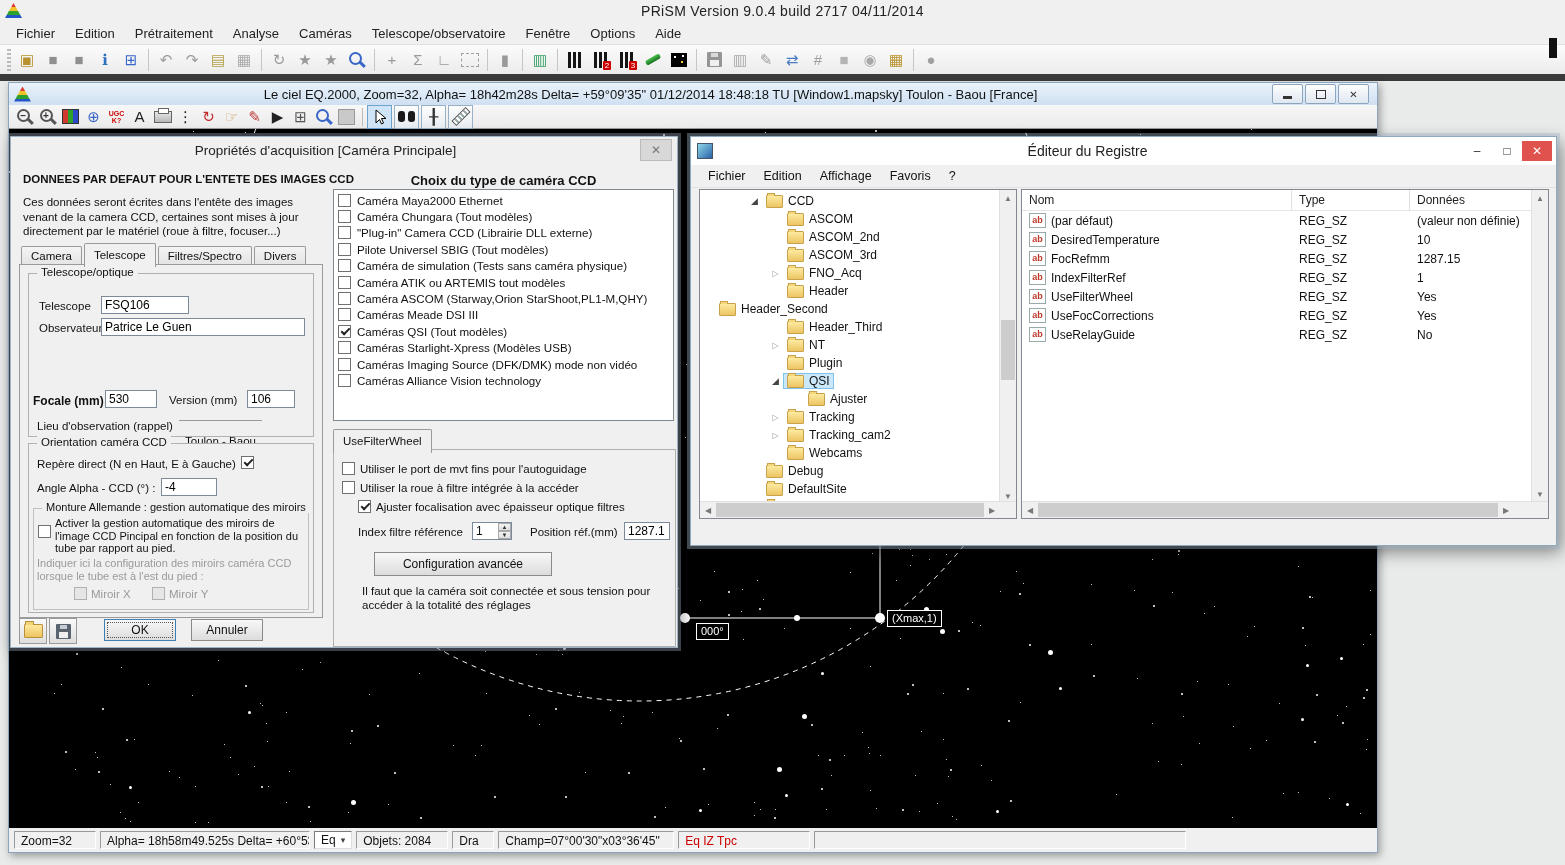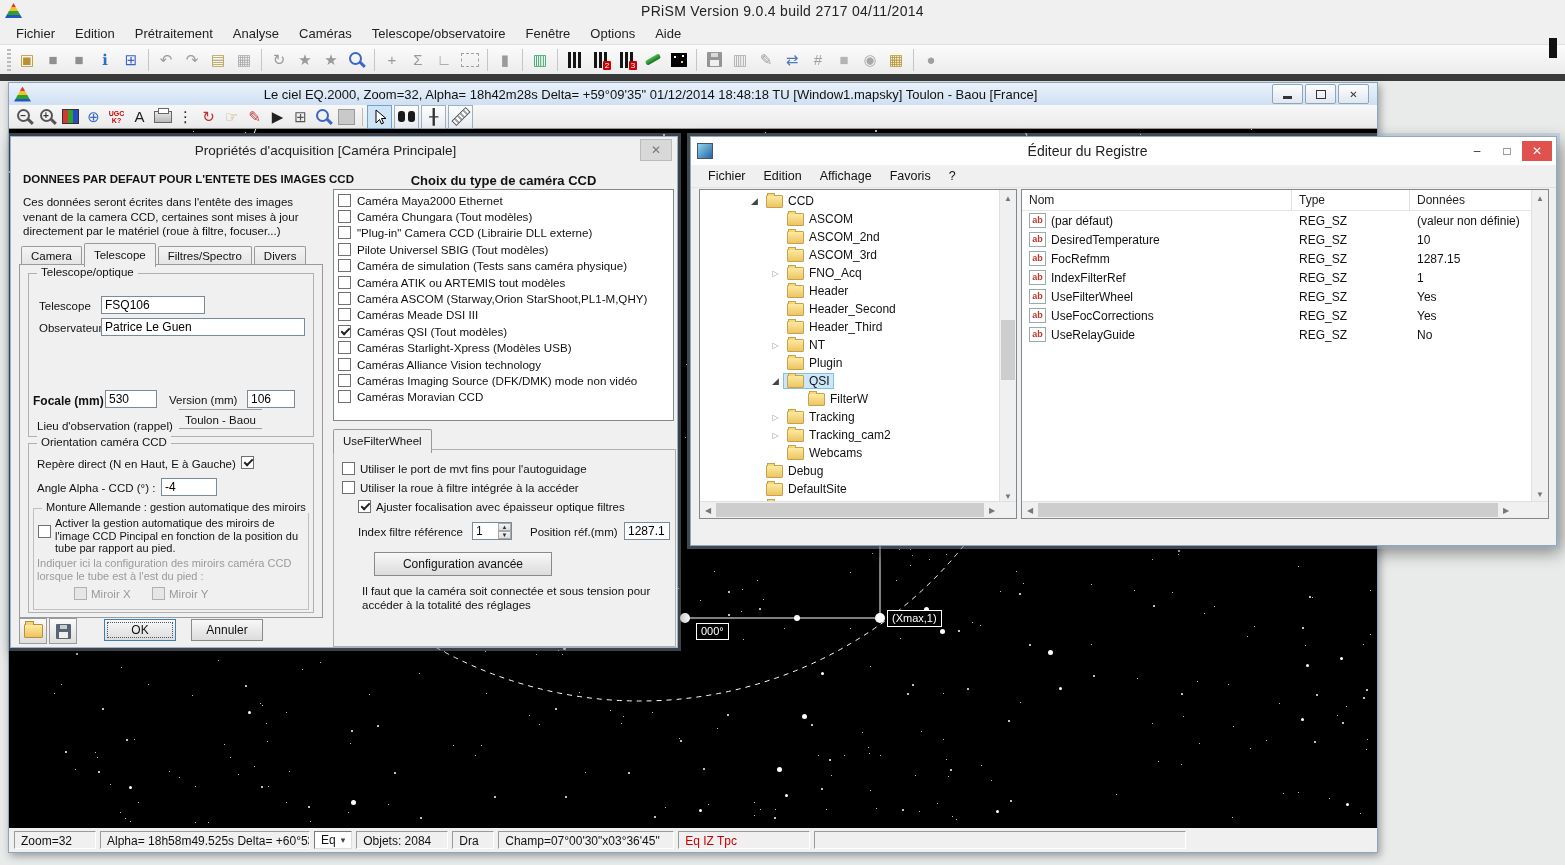--- a/index.html
+++ b/index.html
@@ -1087,29 +1087,29 @@
   <div class="tabs" style="left:10px;top:109px" id="dlgtabs">
       <div class="tab">Camera</div>
       <div class="tab active">Telescope</div>
       <div class="tab">Filtres/Spectro</div>
       <div class="tab">Divers</div>
     </div>
   <div id="tabpage">
     <div class="grp" style="left:8px;top:8px;width:284px;height:162px">
       <span class="glab">Telescope/optique</span>
       <div class="lab" style="left:10px;top:26px">Telescope</div>
-      <input class="inp" style="left: 72px; top: 22px; width: 104px;" value="FSQ106">
+      <input class="inp" style="left: 72px; top: 22px; width: 88px;" value="FSQ106">
       <div class="lab" style="left:10px;top:48px">Observateur(s)</div>
       <input class="inp" style="left: 72px; top: 44px; width: 204px;" value="Patrice Le Guen">
       <div class="lab" style="left:4px;top:120px;font-weight:bold;font-size:12px">Focale (mm)</div>
       <input class="inp" style="left: 76px; top: 116px; width: 52px;" value="530">
       <div class="lab" style="left:140px;top:120px">Version (mm)</div>
       <input class="inp" style="left: 218px; top: 116px; width: 48px;" value="106">
       <div class="lab" style="left:8px;top:146px">Lieu d'observation (rappel)</div>
-      <div class="lab" style="left:150px;top:135px;border-bottom:1px solid #999;border-top:1px solid #999;padding:4px 6px 2px">Toulon - Baou</div>
+      <div class="lab" style="left:150px;top:146px;border-bottom:1px solid #999;border-top:1px solid #999;padding:14px 6px 2px">Toulon - Baou</div>
     </div>
     <div class="grp" style="left:8px;top:178px;width:284px;height:168px">
       <span class="glab">Orientation caméra CCD</span>
       <div class="lab" style="left:8px;top:14px">Repère direct (N en Haut, E à Gauche)</div>
       <span class="cb checked" style="position:absolute;left:212px;top:12px"></span>
       <div class="lab" style="left:8px;top:38px">Angle Alpha - CCD (°) :</div>
       <input class="inp" style="left: 132px; top: 34px; width: 56px;" value="-4">
       <div class="grp" style="left:4px;top:64px;width:274px;height:100px;border-color:#c0c0c0">
         <span class="glab" style="font-size:11px">Monture Allemande : gestion automatique des miroirs</span>
         <span class="cb" style="position:absolute;left:4px;top:16px"></span>
@@ -1159,29 +1159,25 @@
       <div class="camrow">
         <span class="cb checked"></span>
         <span>Caméras QSI (Tout modèles)</span>
       </div>
       <div class="camrow">
         <span class="cb"></span>
         <span>Caméras Starlight-Xpress (Modèles USB)</span>
       </div>
       <div class="camrow">
         <span class="cb"></span>
-        <span>Caméras Alliance Vision technology</span>
+        <span>Caméras Imaging Source (DFK/DMK) mode non vidéo</span>
       </div>
       <div class="camrow">
         <span class="cb"></span>
-        <span>Caméras Imaging Source (DFK/DMK) mode non vidéo</span>
-      </div>
-      <div class="camrow">
-        <span class="cb"></span>
-        <span>Caméras Moravian CCD</span>
+        <span>Caméras Alliance Vision technology</span>
       </div>
     </div>
   <div class="tab active" id="cfgtab" style="top:292px">UseFilterWheel</div>
   <div class="grp" id="cfggrp">
     <span class="cb" style="position:absolute;left:8px;top:12px"></span>
     <div class="lab" style="left:26px;top:13px">Utiliser le port de mvt fins pour l'autoguidage</div>
     <span class="cb" style="position:absolute;left:8px;top:31px"></span>
     <div class="lab" style="left:26px;top:32px">Utiliser la roue à filtre intégrée à la accéder</div>
     <span class="cb checked" style="position:absolute;left:24px;top:50px"></span>
     <div class="lab" style="left:42px;top:51px">Ajuster focalisation avec épaisseur optique filtres</div>
@@ -1261,21 +1257,21 @@
             <span class="tlab">FNO_Acq</span>
           </span>
         </div>
         <div class="trow" style="padding-left: 68px;">
           <span class="texp"></span>
           <span class="titem">
             <span class="ic-fold"></span>
             <span class="tlab">Header</span>
           </span>
         </div>
-        <div class="trow" style="padding-left: 68px;">
+        <div class="trow" style="">
           <span class="texp"></span>
           <span class="titem">
             <span class="ic-fold"></span>
             <span class="tlab">Header_Second</span>
           </span>
         </div>
         <div class="trow" style="padding-left: 68px;">
           <span class="texp"></span>
           <span class="titem">
             <span class="ic-fold"></span>
@@ -1300,21 +1296,21 @@
           <span class="texp open">◢</span>
           <span class="titem sel">
             <span class="ic-fold"></span>
             <span class="tlab">QSI</span>
           </span>
         </div>
         <div class="trow" style="padding-left: 89px;">
           <span class="texp"></span>
           <span class="titem">
             <span class="ic-fold"></span>
-            <span class="tlab">FilterW</span>
+            <span class="tlab">Ajuster</span>
           </span>
         </div>
         <div class="trow" style="padding-left: 68px;">
           <span class="texp">▷</span>
           <span class="titem">
             <span class="ic-fold"></span>
             <span class="tlab">Tracking</span>
           </span>
         </div>
         <div class="trow" style="padding-left: 68px;">

